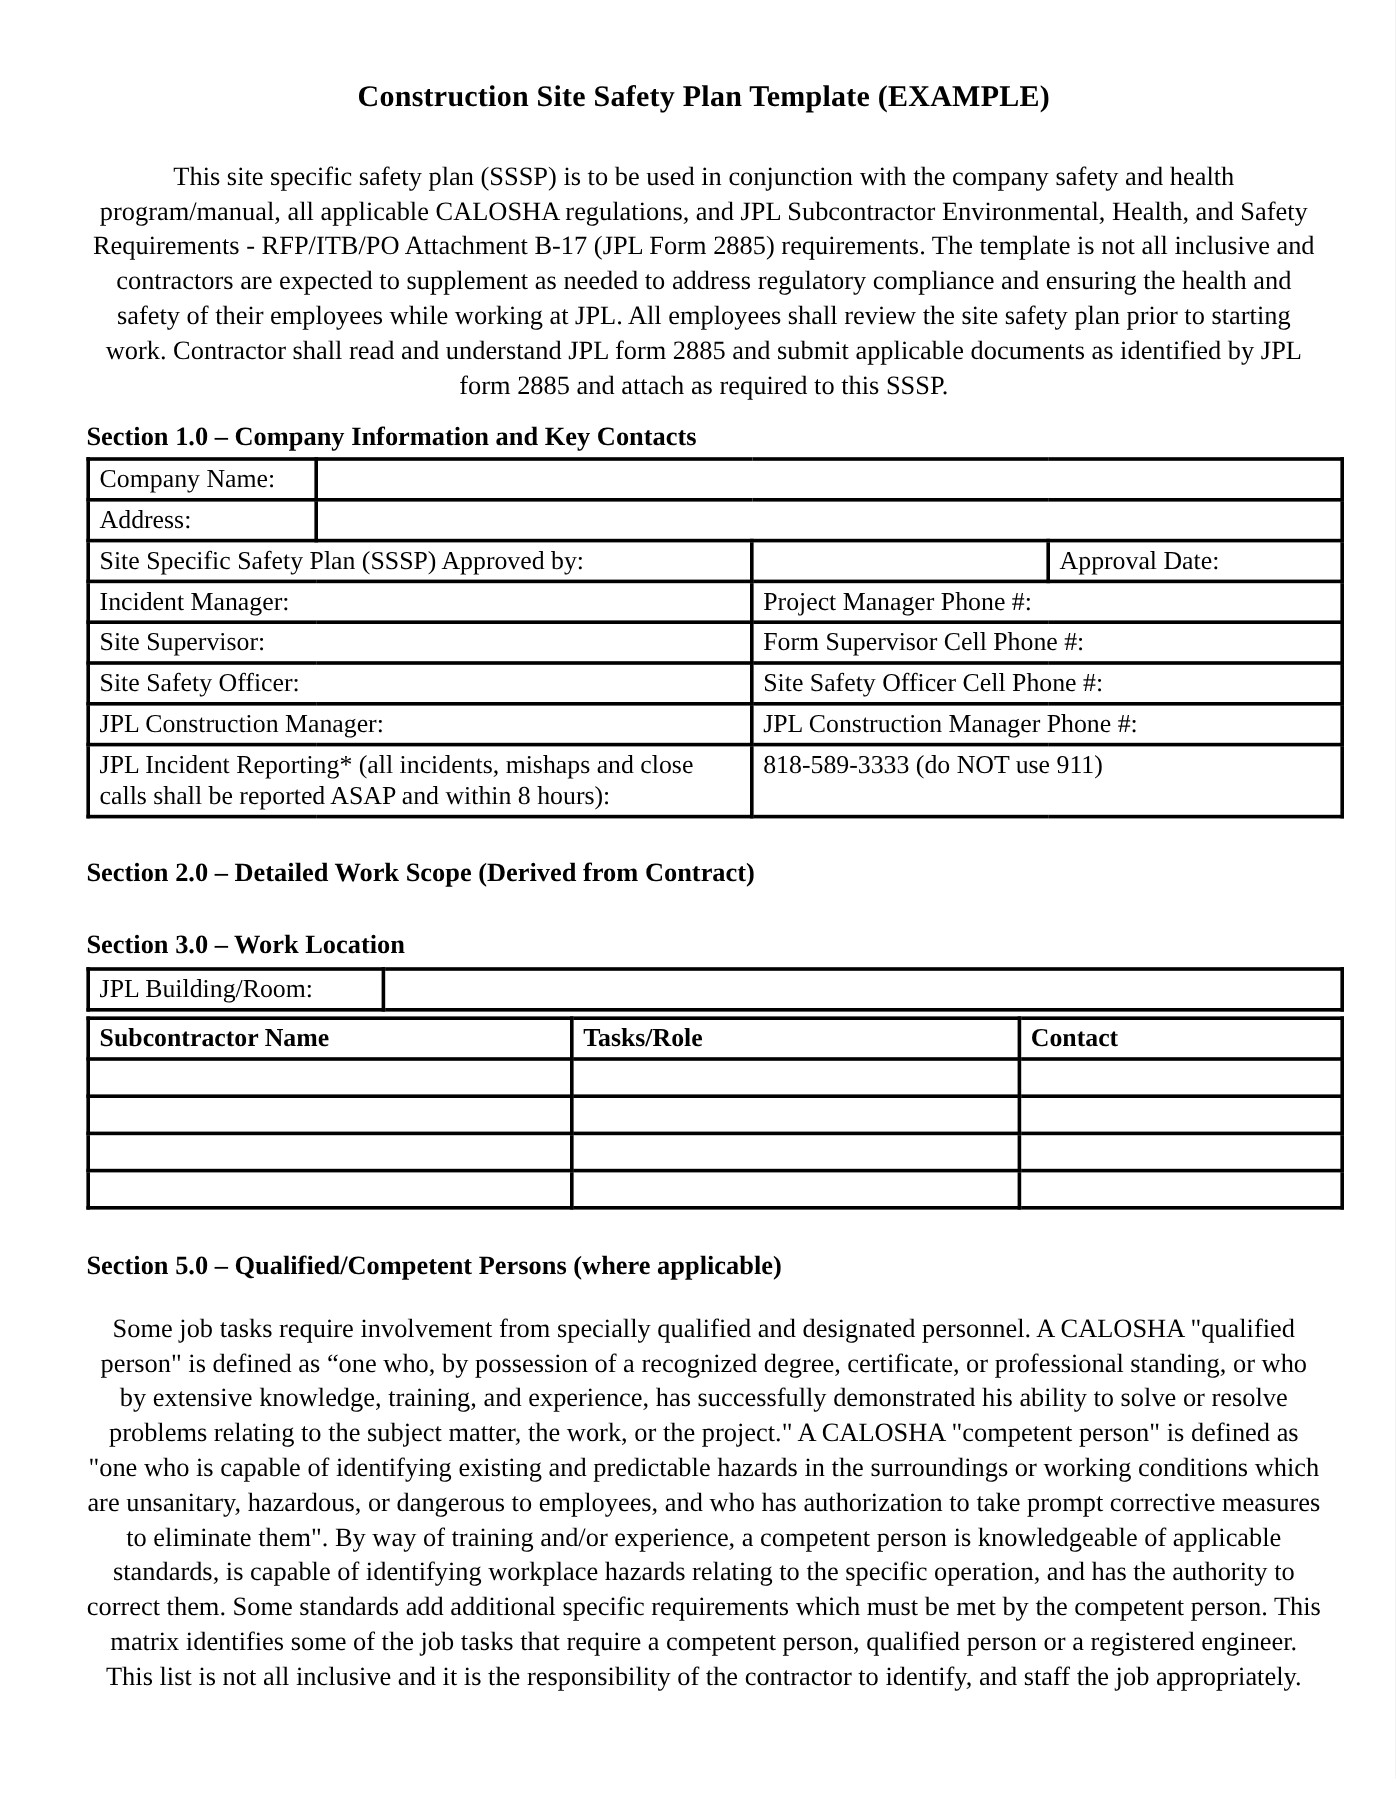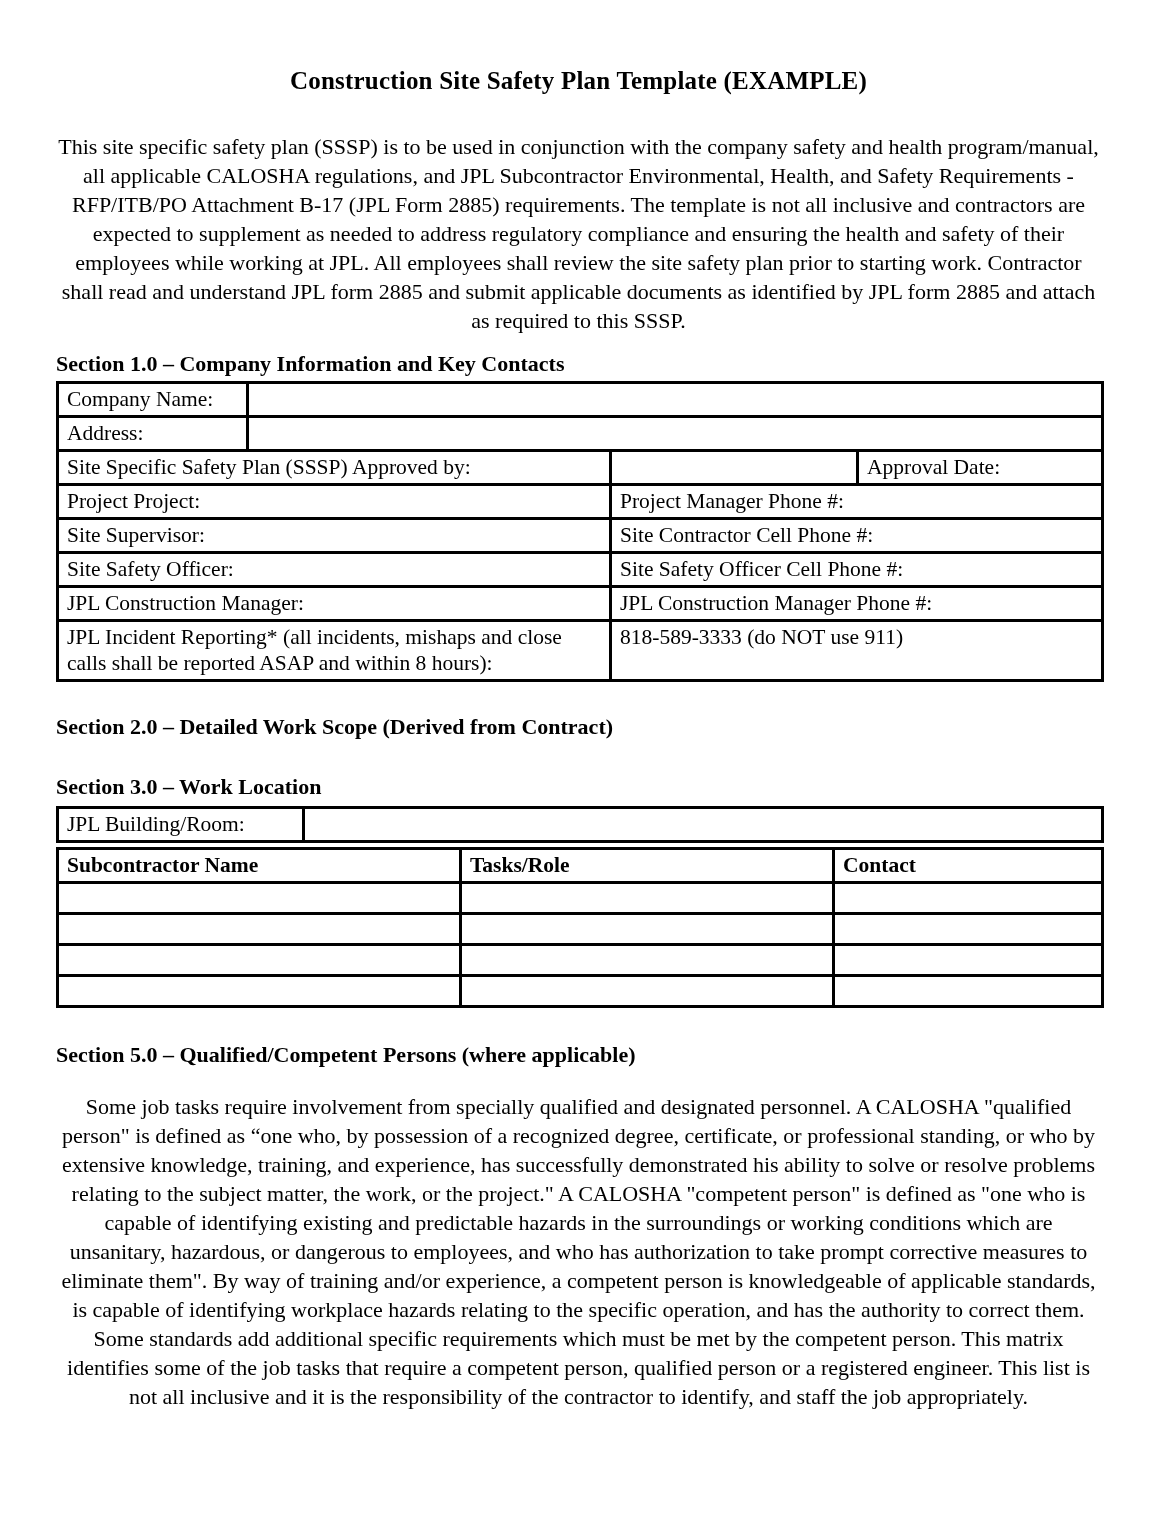--- a/index.html
+++ b/index.html
@@ -3,21 +3,21 @@
 <meta charset="utf-8">
 <style>
   html, body { margin: 0; padding: 0; background: #e8e8e8; }
   .page {
     position: relative;
     width: 1163px;
     height: 1517px;
     margin: 0 auto;
     background: #ffffff;
     box-sizing: border-box;
-    padding: 66px 62px 0 56px;
+    padding: 66px 62px 0 72px;
     font-family: "Liberation Serif", "DejaVu Serif", serif;
     color: #000000;
     font-size: 22px;
   }
   .title {
     text-align: center;
     font-weight: bold;
     font-size: 25px;
     line-height: 30px;
     letter-spacing: 0.2px;
@@ -88,26 +88,26 @@
     <tr>
       <td>Address:</td>
       <td colspan="3"></td>
     </tr>
     <tr>
       <td colspan="2">Site Specific Safety Plan (SSSP) Approved by:</td>
       <td></td>
       <td>Approval Date:</td>
     </tr>
     <tr>
-      <td colspan="2">Project Project:</td>
+      <td colspan="2">Incident Manager:</td>
       <td colspan="2">Project Manager Phone #:</td>
     </tr>
     <tr>
       <td colspan="2">Site Supervisor:</td>
-      <td colspan="2">Site Contractor Cell Phone #:</td>
+      <td colspan="2">Form Supervisor Cell Phone #:</td>
     </tr>
     <tr>
       <td colspan="2">Site Safety Officer:</td>
       <td colspan="2">Site Safety Officer Cell Phone #:</td>
     </tr>
     <tr>
       <td colspan="2">JPL Construction Manager:</td>
       <td colspan="2">JPL Construction Manager Phone #:</td>
     </tr>
     <tr>

